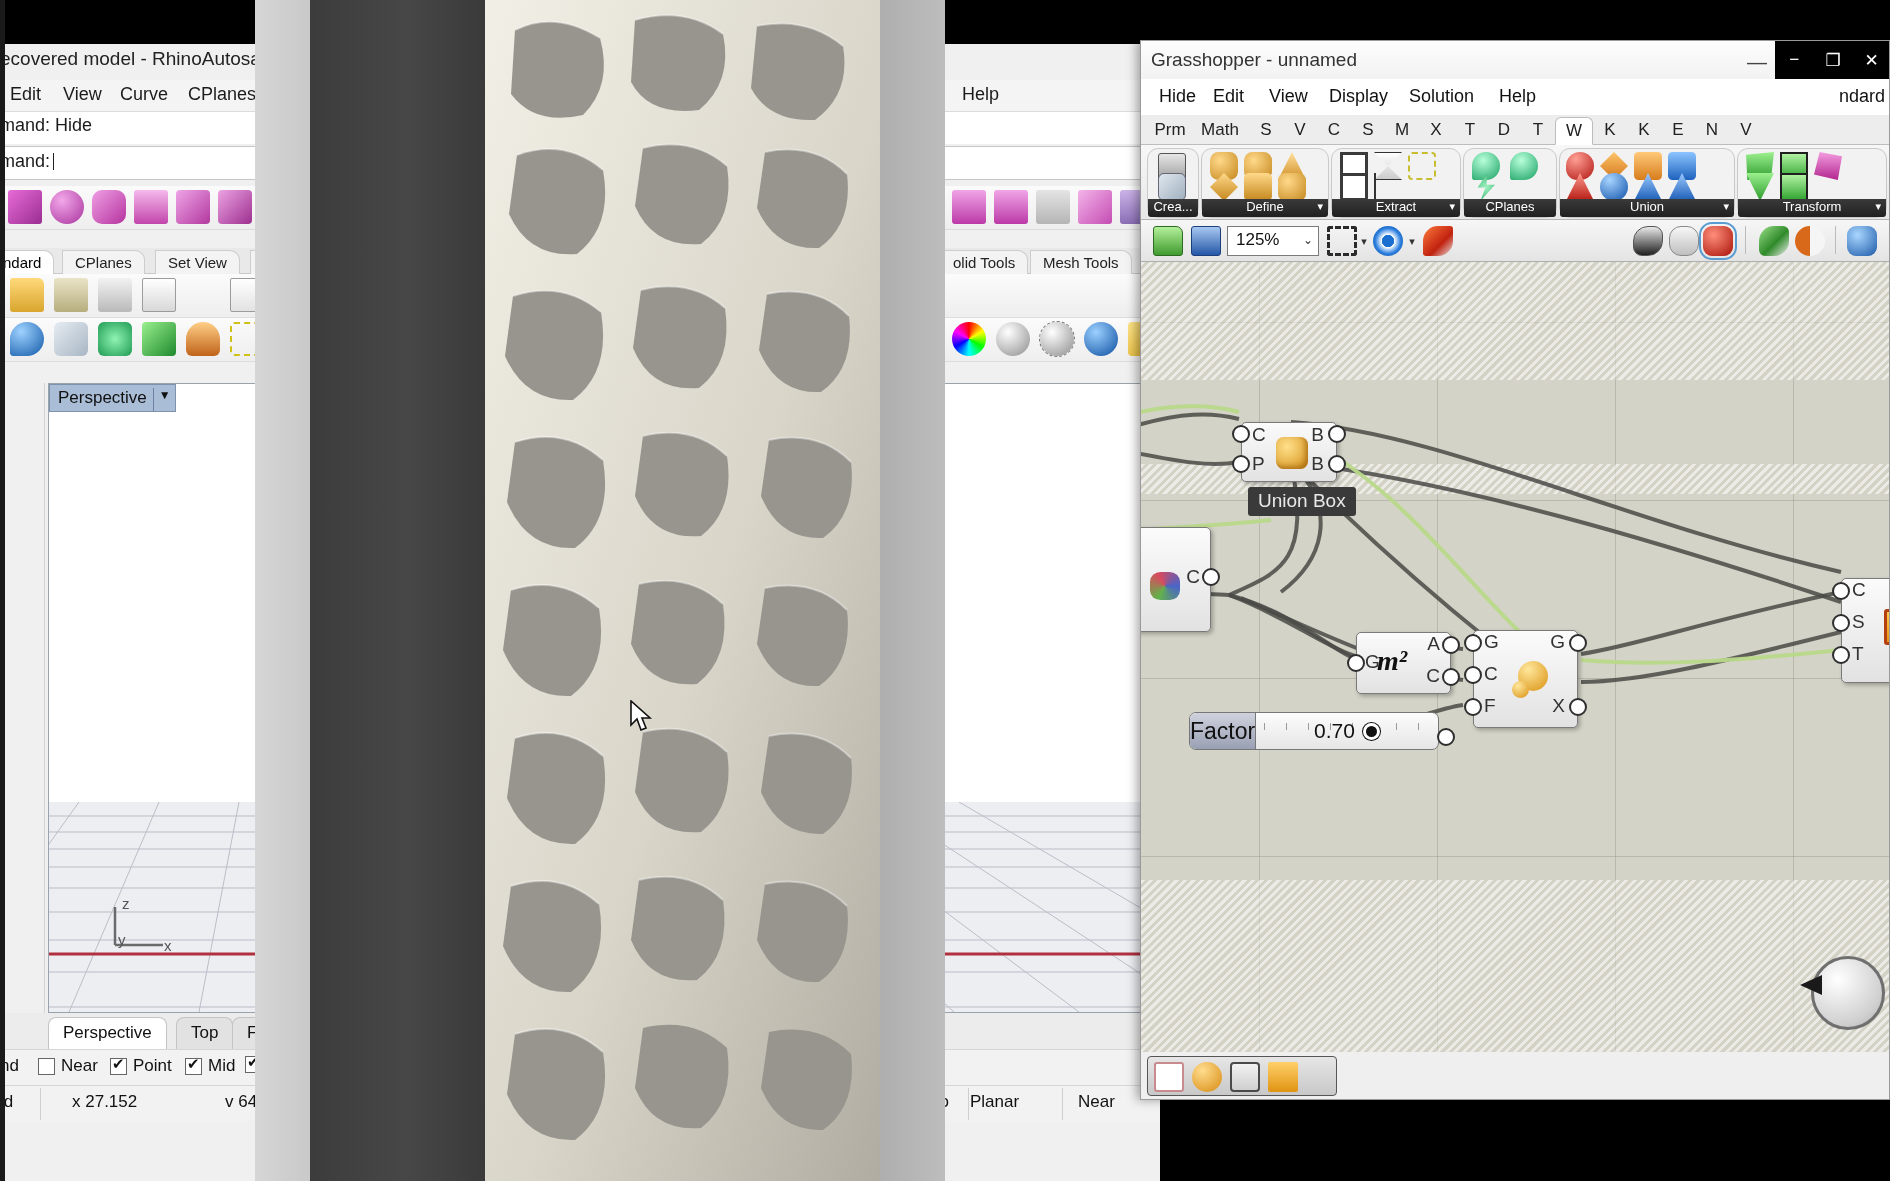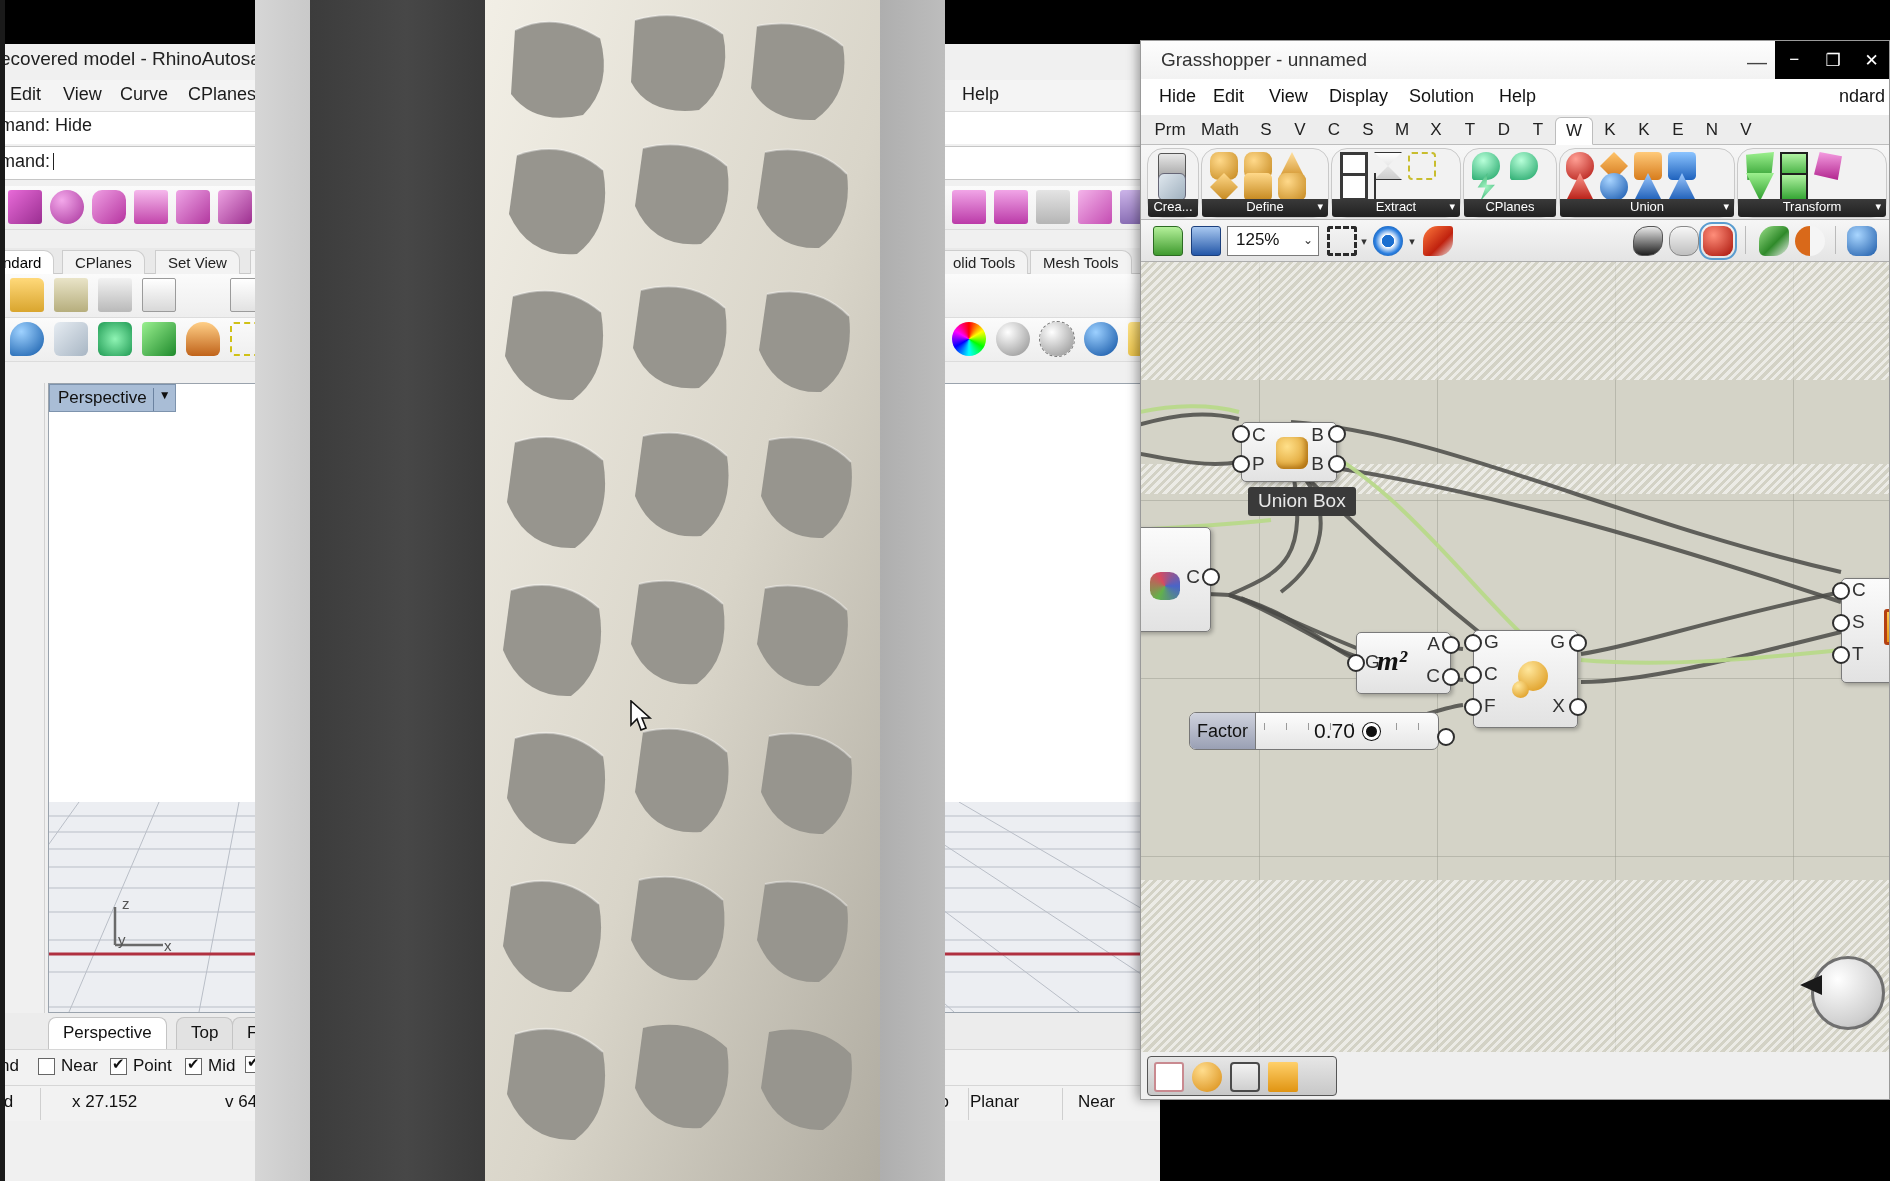--- a/index.html
+++ b/index.html
@@ -78,42 +78,42 @@
      background:linear-gradient(90deg,#3c3c3c,#474747 55%,#3a3a3a);}
   .col-face { position:absolute; left:175px; top:0; width:395px; height:1200px;
      background:radial-gradient(ellipse at 35% 40%, #d9d6cd 0%, #bcbab2 45%, #8e8d87 100%);}
 
   
   #gh { position:absolute; left:1140px; top:40px; width:750px; height:1060px;
         background:#f0f0f0; border:1px solid #9a9a9a; overflow:hidden; z-index:90;
         box-shadow:-3px 0 10px rgba(0,0,0,.35);}
   .gh-title { position:absolute; left:0; top:0; width:750px; height:38px;
      background:linear-gradient(#fdfdfd,#f2f2f2); }
-  .gh-title .t { position:absolute; left:20px; top:8px; font-size:19px; color:#333;}
+  .gh-title .t { position:absolute; left:10px; top:8px; font-size:19px; color:#333;}
   .gh-min-lite { position:absolute; right:124px; top:10px; font-size:20px; color:#444;}
   .winbtns { position:absolute; right:0; top:0; width:116px; height:38px; background:#000;
      display:flex; }
   .winbtn { flex:1; display:flex; align-items:center; justify-content:center;
      color:#fff; font-size:17px;}
   .gh-menu { position:absolute; left:0; top:38px; width:750px; height:36px;
      background:#fff; }
   .gh-menu span { position:absolute; top:7px; font-size:18px; color:#111;}
   .gh-unnamed { position:absolute; right:8px; top:45px; font-size:18px; color:#222;}
   .gh-ribtabs { position:absolute; left:0; top:74px; width:750px; height:30px;
      background:#ededed; border-bottom:1px solid #bdbdbd;}
   .gh-ribtab { position:absolute; top:2px; height:28px; font-size:17px; color:#222;
      padding:3px 0 0 0; text-align:center; }
   .gh-ribtab.sel { background:#fff; border:1px solid #bdbdbd; border-bottom:1px solid #fff;
      border-radius:6px 6px 0 0; }
 
   
   .gh-ribbon { position:absolute; left:0; top:104px; width:750px; height:75px;
      background:linear-gradient(#f7f7f7,#e7e7e7); border-bottom:1px solid #b5b5b5;}
   .grp { position:absolute; top:3px; height:70px; background:#f2f2f2;
-     border:1px solid #c9c9c9; border-radius:16px;}
+     border:1px solid #c9c9c9; border-radius:11px;}
   .grp-lbl { position:absolute; left:0; bottom:0; width:100%; height:18px;
      background:linear-gradient(#3a3a3a,#202020); color:#fff; font-size:13px;
      text-align:center; border-radius:0 0 3px 3px; }
   .grp-lbl .arr { position:absolute; right:5px; top:1px; font-size:11px;}
   .gi { position:absolute; width:28px; height:28px; }
 
   
   .gh-tb2 { position:absolute; left:0; top:179px; width:750px; height:42px;
     background:linear-gradient(#f6f6f6,#e4e4e4); border-bottom:1px solid #aeaeae;}
   .zoomsel { position:absolute; left:86px; top:6px; width:92px; height:30px;
@@ -135,21 +135,21 @@
      border:1px solid #7a7a7a; border-radius:5px; box-shadow:2px 2px 4px rgba(0,0,0,.28);}
   .port { position:absolute; width:18px; height:18px; border-radius:50%;
      background:#fff; border:2px solid #2e2e2e; }
   .plbl { position:absolute; font-size:19px; color:#333; }
   .ntag { position:absolute; background:#3a3a3a; color:#e8e8e8; font-size:19px;
      padding:3px 10px 4px 10px; border-radius:3px; white-space:nowrap;}
 
   .slider { position:absolute; height:38px; background:linear-gradient(#fcfcfc,#e6e6e6);
      border:1px solid #777; border-radius:7px; display:flex; overflow:hidden;}
   .sl-name { width:66px; background:linear-gradient(#cfd2dd,#9aa0b4); border-right:1px solid #777;
-     font-size:18px; color:#111; display:flex; align-items:center; justify-content:center;}
+     font-size:23px; color:#111; display:flex; align-items:center; justify-content:center;}
   .sl-track { flex:1; position:relative; display:flex; align-items:center; justify-content:center;
      font-size:21px; color:#111;}
   .sl-ticks{ position:absolute; left:8px; right:8px; top:10px; height:7px;
      background:repeating-linear-gradient(90deg,#9a9a9a 0 1px, transparent 1px 22px);}
   .sl-knob { width:17px; height:17px; border-radius:50%; background:#111;
      border:3px solid #fff; box-shadow:0 0 0 1px #111; margin-left:8px;}
 
   .gh-bottombar { position:absolute; left:0; top:1011px; width:750px; height:49px;
      background:#efefef; }
   .gh-btb { position:absolute; left:6px; top:4px; width:190px; height:40px;

